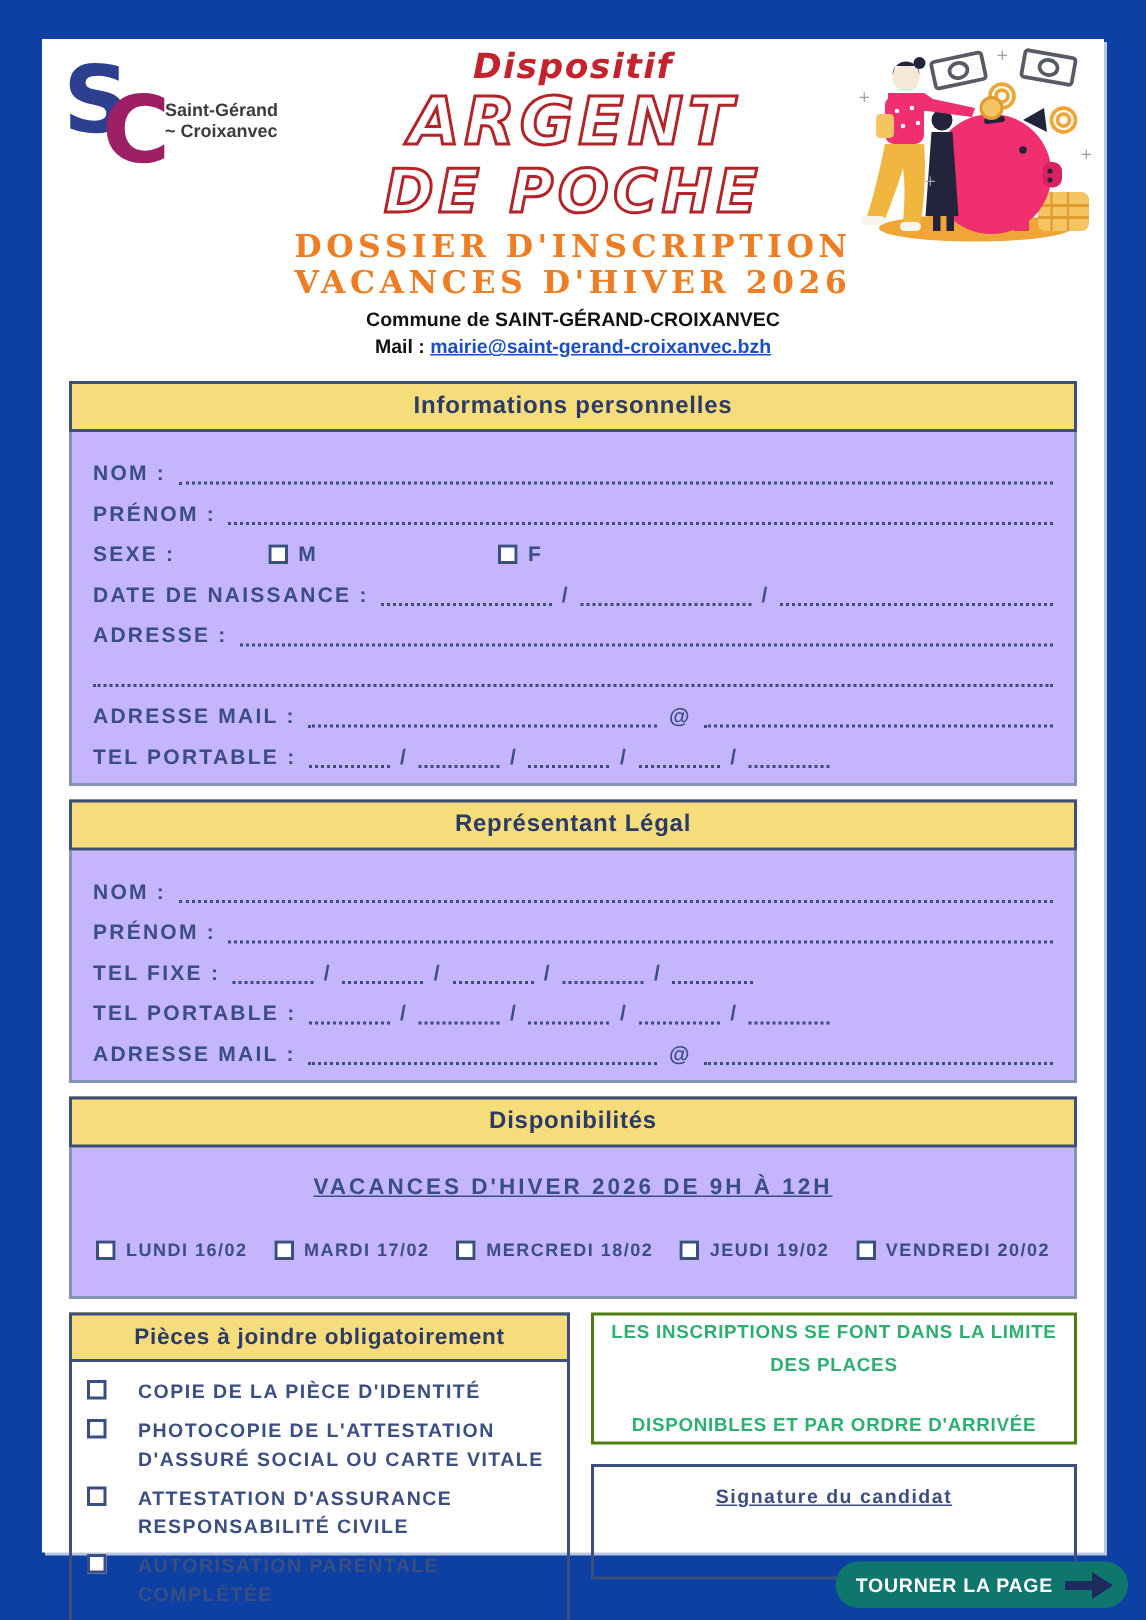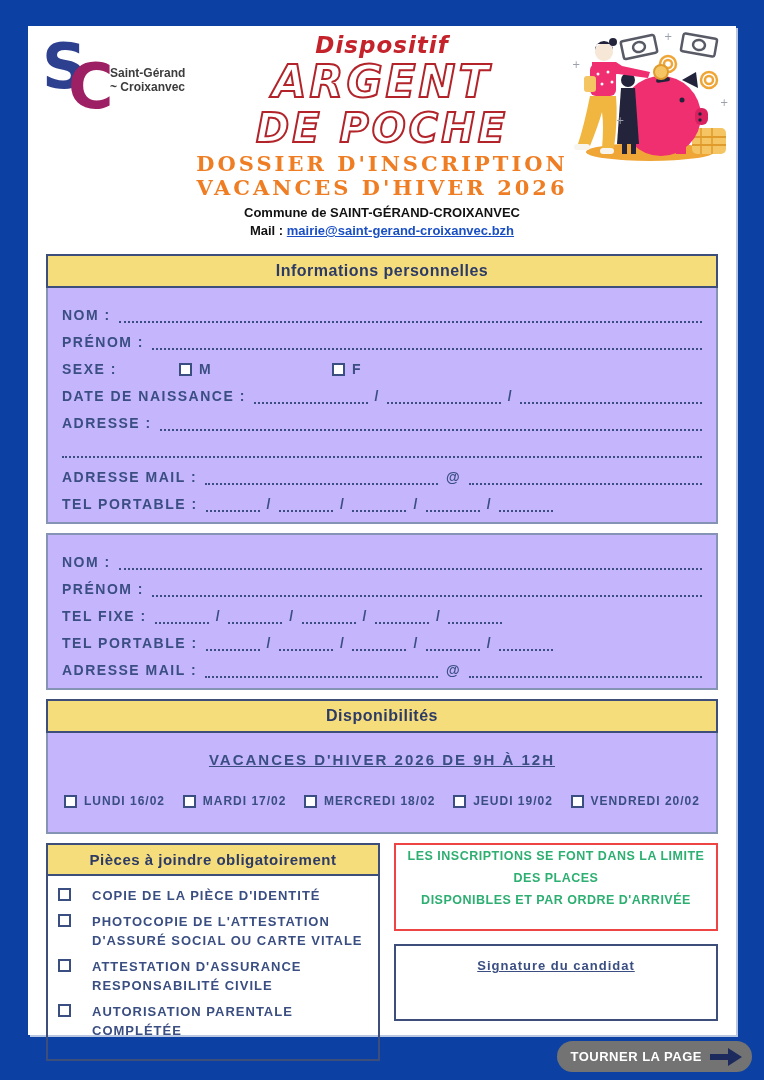--- a/index.html
+++ b/index.html
@@ -67,29 +67,29 @@
   
   .bottom-zone { display:flex; margin:0 18px; gap:14px; }
   .pieces { width:334px; border:2px solid #3d4e7a; }
   .pieces .section-head { font-size:15px; }
   .pieces-body { padding:10px 8px 12px 10px; }
   .piece { display:flex; gap:21px; color:#3a4e82; font-size:13px; font-weight:bold;
            letter-spacing:1px; line-height:19px; margin-bottom:7px; }
   .piece .cb { margin-top:2px; }
 
   .right-col { flex:1; display:flex; flex-direction:column; gap:13px; }
-  .notice { border:2px solid #ef4444; height:88px; display:flex; flex-direction:column;
-            justify-content:flex-start; text-align:center; color:#2eaf72; font-size:12.5px;
+  .notice { border:2px solid #4d7c0f; height:88px; display:flex; flex-direction:column;
+            justify-content:space-between; text-align:center; color:#2eaf72; font-size:12.5px;
             font-weight:bold; letter-spacing:0.5px; line-height:22px; padding:0 8px; }
   .signature { border:2px solid #3d4e7a; height:77px; text-align:center; padding-top:12px; }
   .signature-title { color:#3a4e82; font-size:13px; font-weight:bold; letter-spacing:1px;
                      text-decoration:underline; }
 
   
-  .turn-btn { position:absolute; right:12px; bottom:8px; height:31px; background:#737373;
+  .turn-btn { position:absolute; right:12px; bottom:8px; height:31px; background:#0f766e;
               border:none; border-radius:16px; display:flex; align-items:center; gap:8px;
               padding:0 10px 0 14px; cursor:pointer; }
   .turn-btn span { color:#ffffff; font-weight:bold; font-size:13px; letter-spacing:0.5px;
                    font-family:"Liberation Sans",sans-serif; }
 </style>
 </head>
 <body>
 
 <div class="page">
 
@@ -242,20 +242,21 @@
         <span class="seg"></span>
         <span class="slash">/</span>
         <span class="seg"></span>
         <span class="slash">/</span>
         <span class="seg"></span>
       </div>
     </div>
   </div>
 
   <div class="section">
+    <div class="section-head">Représentant Légal</div>
     <div class="section-body">
       <div class="row">
         <span class="lbl">NOM :</span>
         <span class="fill"></span>
       </div>
       <div class="row">
         <span class="lbl">PRÉNOM :</span>
         <span class="fill"></span>
       </div>
       <div class="row">

